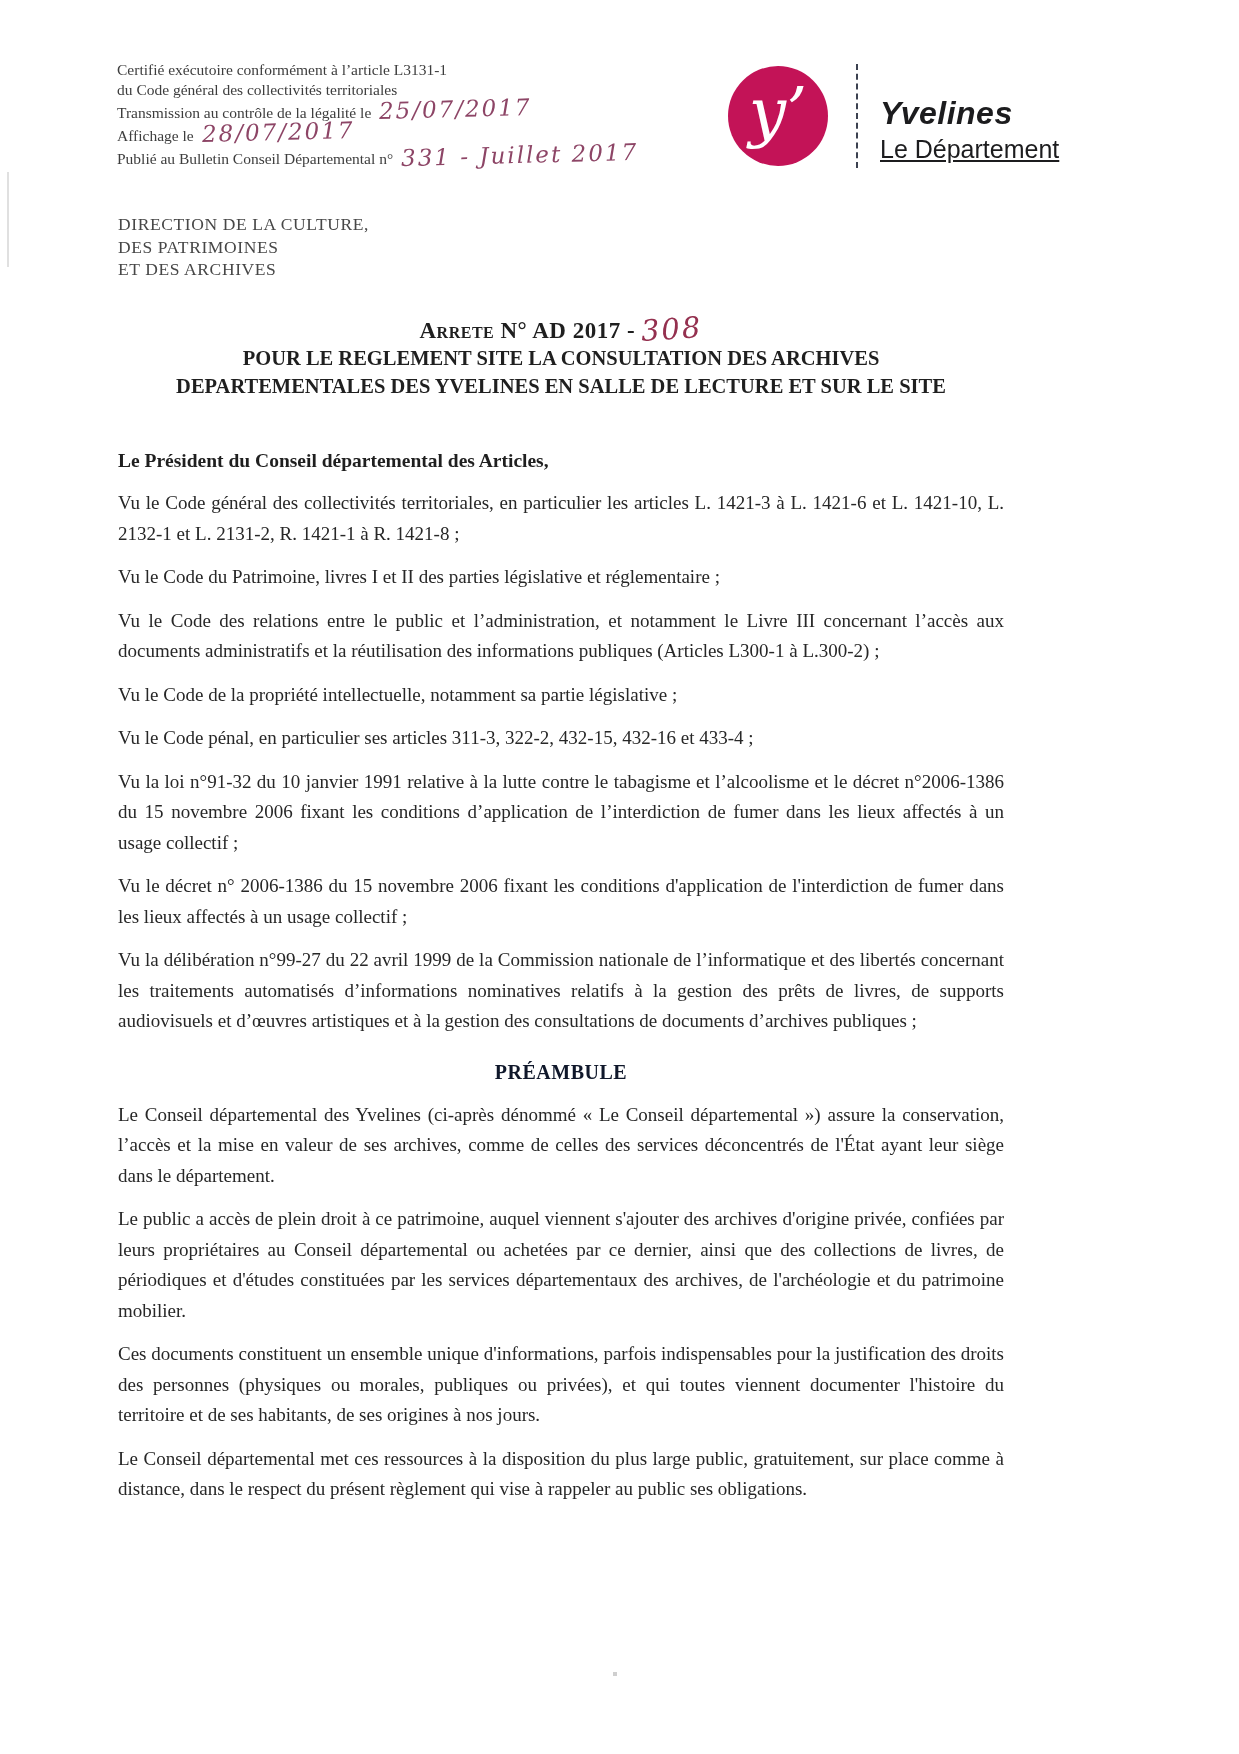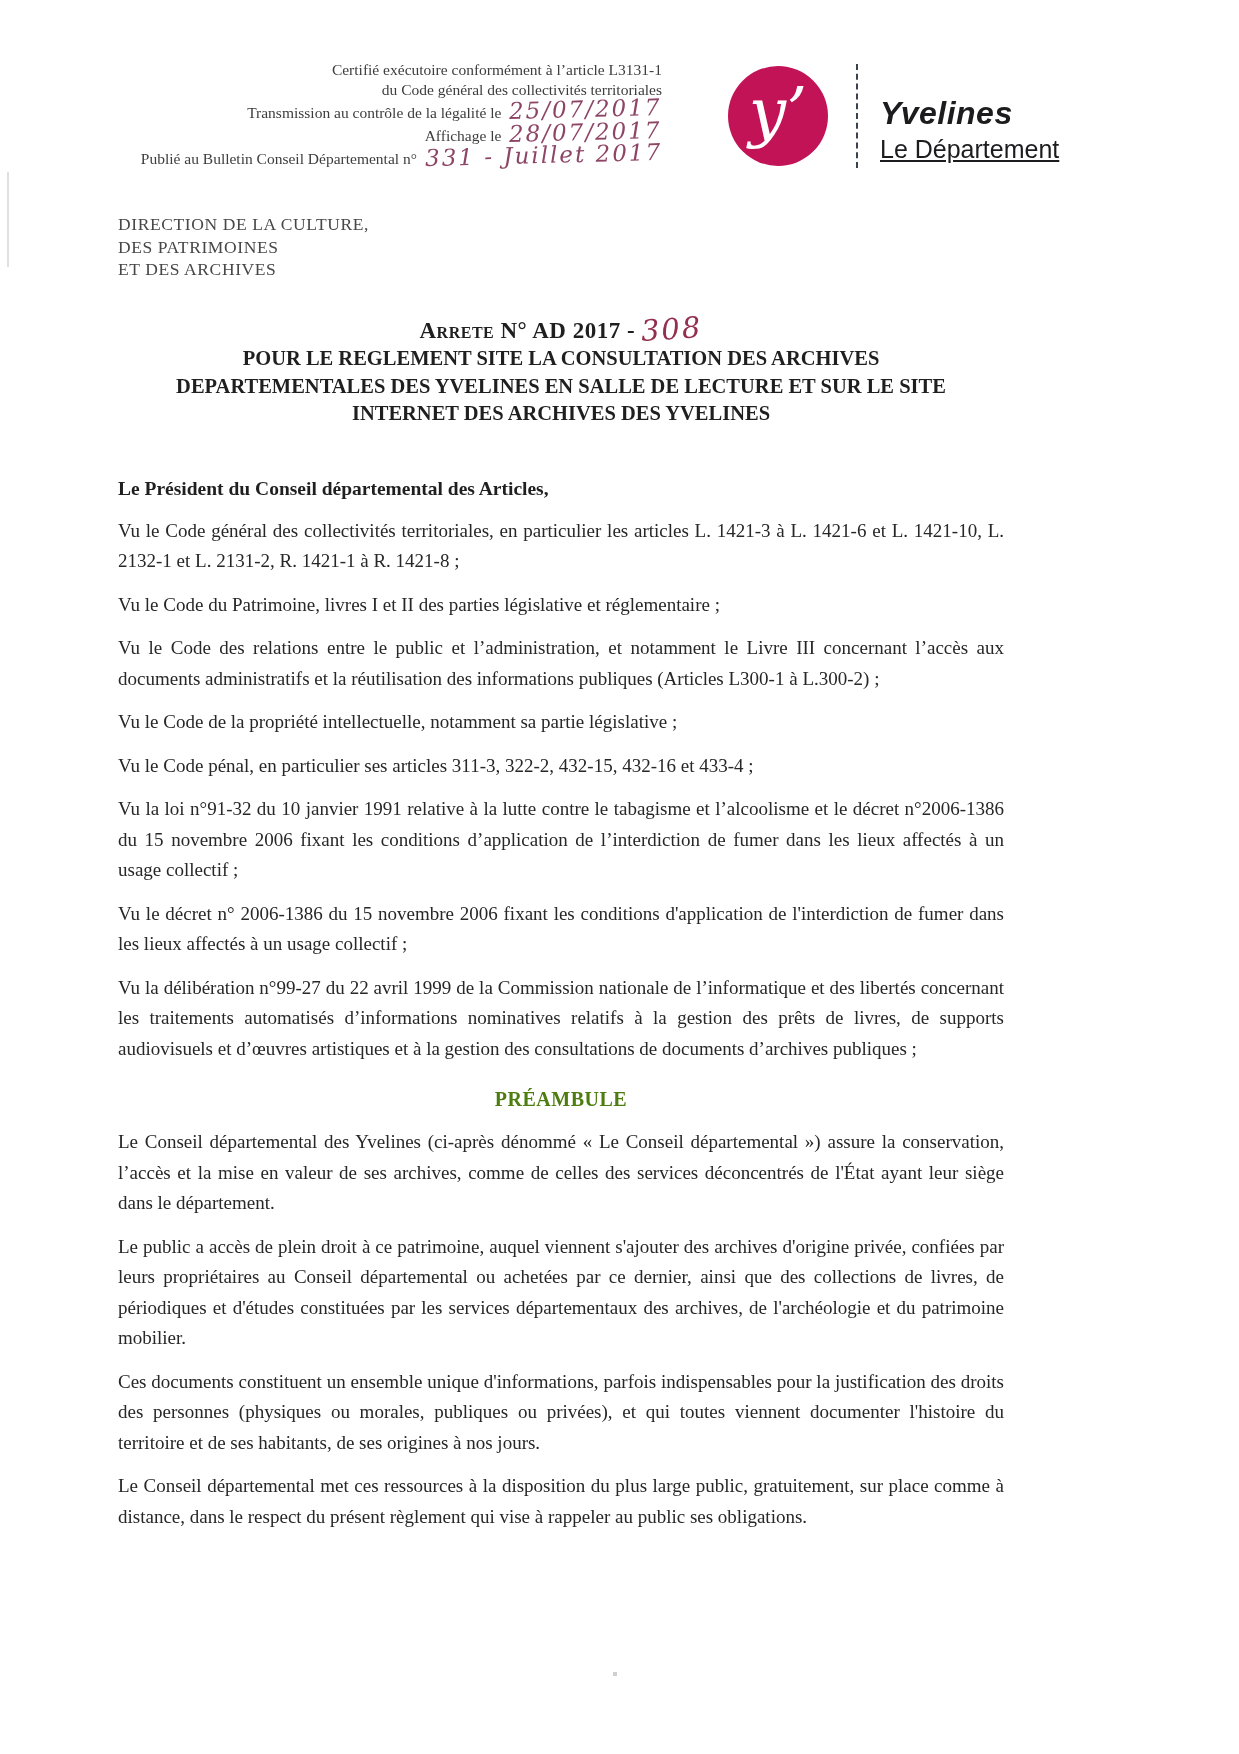--- a/index.html
+++ b/index.html
@@ -19,22 +19,22 @@
   .artifact-line {
     position:absolute; left:7px; top:172px; width:2px; height:95px;
     background:#d8d8d8; opacity:.8;
   }
   .artifact-speck {
     position:absolute; left:613px; top:1672px; width:4px; height:4px;
     background:#cfcfcf;
   }
   
   .cert {
-    position:absolute; left:102px; top:60px; width:560px;
-    font-size:15.5px; line-height:20px; color:#3d3d3d;text-align:right;
+    position:absolute; left:117px; top:60px; width:560px;
+    font-size:15.5px; line-height:20px; color:#3d3d3d;
   }
   .cert .row { white-space:nowrap; }
   .handwritten {
     display:inline-block;
     font-family:"DejaVu Serif", cursive;
     font-style:italic;
     color:#8d4566;
     font-size:23px;
     letter-spacing:2px;
     transform:rotate(-1.5deg);
@@ -105,21 +105,21 @@
     line-height:30.5px;
     text-align:justify;
     color:#272727;
   }
   .preambule {
     margin-top:24px;
     text-align:center;
     font-weight:bold;
     font-size:20px;
     letter-spacing:.5px;
-    color:#4d7c0f;
+    color:#0f172a;
   }
   .body-text p:first-of-type { margin-top:16px; }
 </style>
 </head>
 <body>
 
 <div class="page">
 
   <div class="artifact-line"></div>
   <div class="artifact-speck"></div>
@@ -146,21 +146,20 @@
     <div class="direction">
       <div>DIRECTION DE LA CULTURE,</div>
       <div>DES PATRIMOINES</div>
       <div>ET DES ARCHIVES</div>
     </div>
 
     <div class="doc-title">
       <div><span class="t1">Arrete N° AD 2017 -</span><span class="title-number">308</span></div>
       <div>POUR LE REGLEMENT SITE LA CONSULTATION DES ARCHIVES</div>
       <div>DEPARTEMENTALES DES YVELINES EN SALLE DE LECTURE ET SUR LE SITE</div>
-      <div>INTERNET DES ARCHIVES DES YVELINES</div>
     </div>
 
     <div class="salutation">Le Président du Conseil départemental des Articles,</div>
 
     <div class="body-text">
       <p>Vu le Code général des collectivités territoriales, en particulier les articles L. 1421-3 à L. 1421-6 et L. 1421-10, L. 2132-1 et L. 2131-2, R. 1421-1 à R. 1421-8 ;</p>
       <p>Vu le Code du Patrimoine, livres I et II des parties législative et réglementaire ;</p>
       <p>Vu le Code des relations entre le public et l’administration, et notamment le Livre III concernant l’accès aux documents administratifs et la réutilisation des informations publiques (Articles L300-1 à L.300-2) ;</p>
       <p>Vu le Code de la propriété intellectuelle, notamment sa partie législative ;</p>
       <p>Vu le Code pénal, en particulier ses articles 311-3, 322-2, 432-15, 432-16 et 433-4 ;</p>

